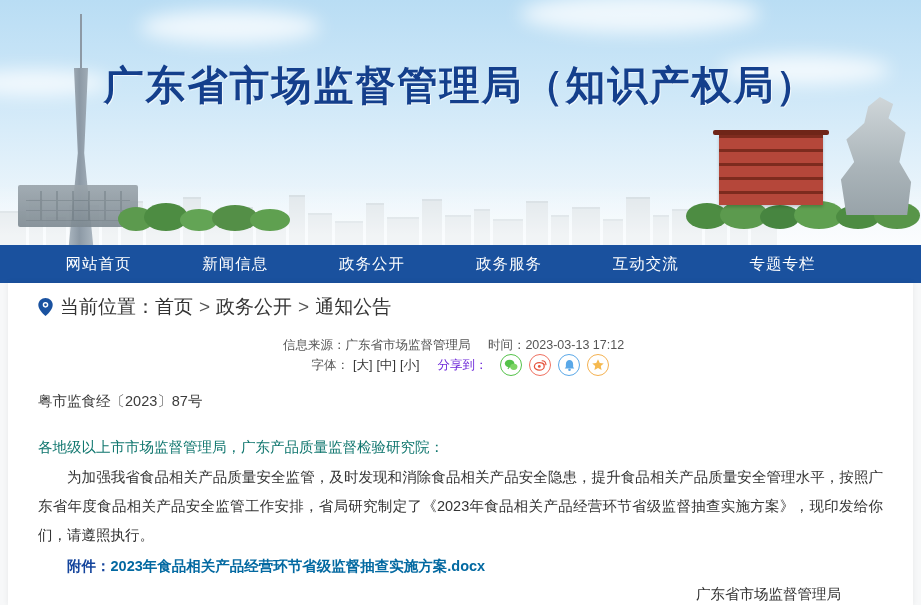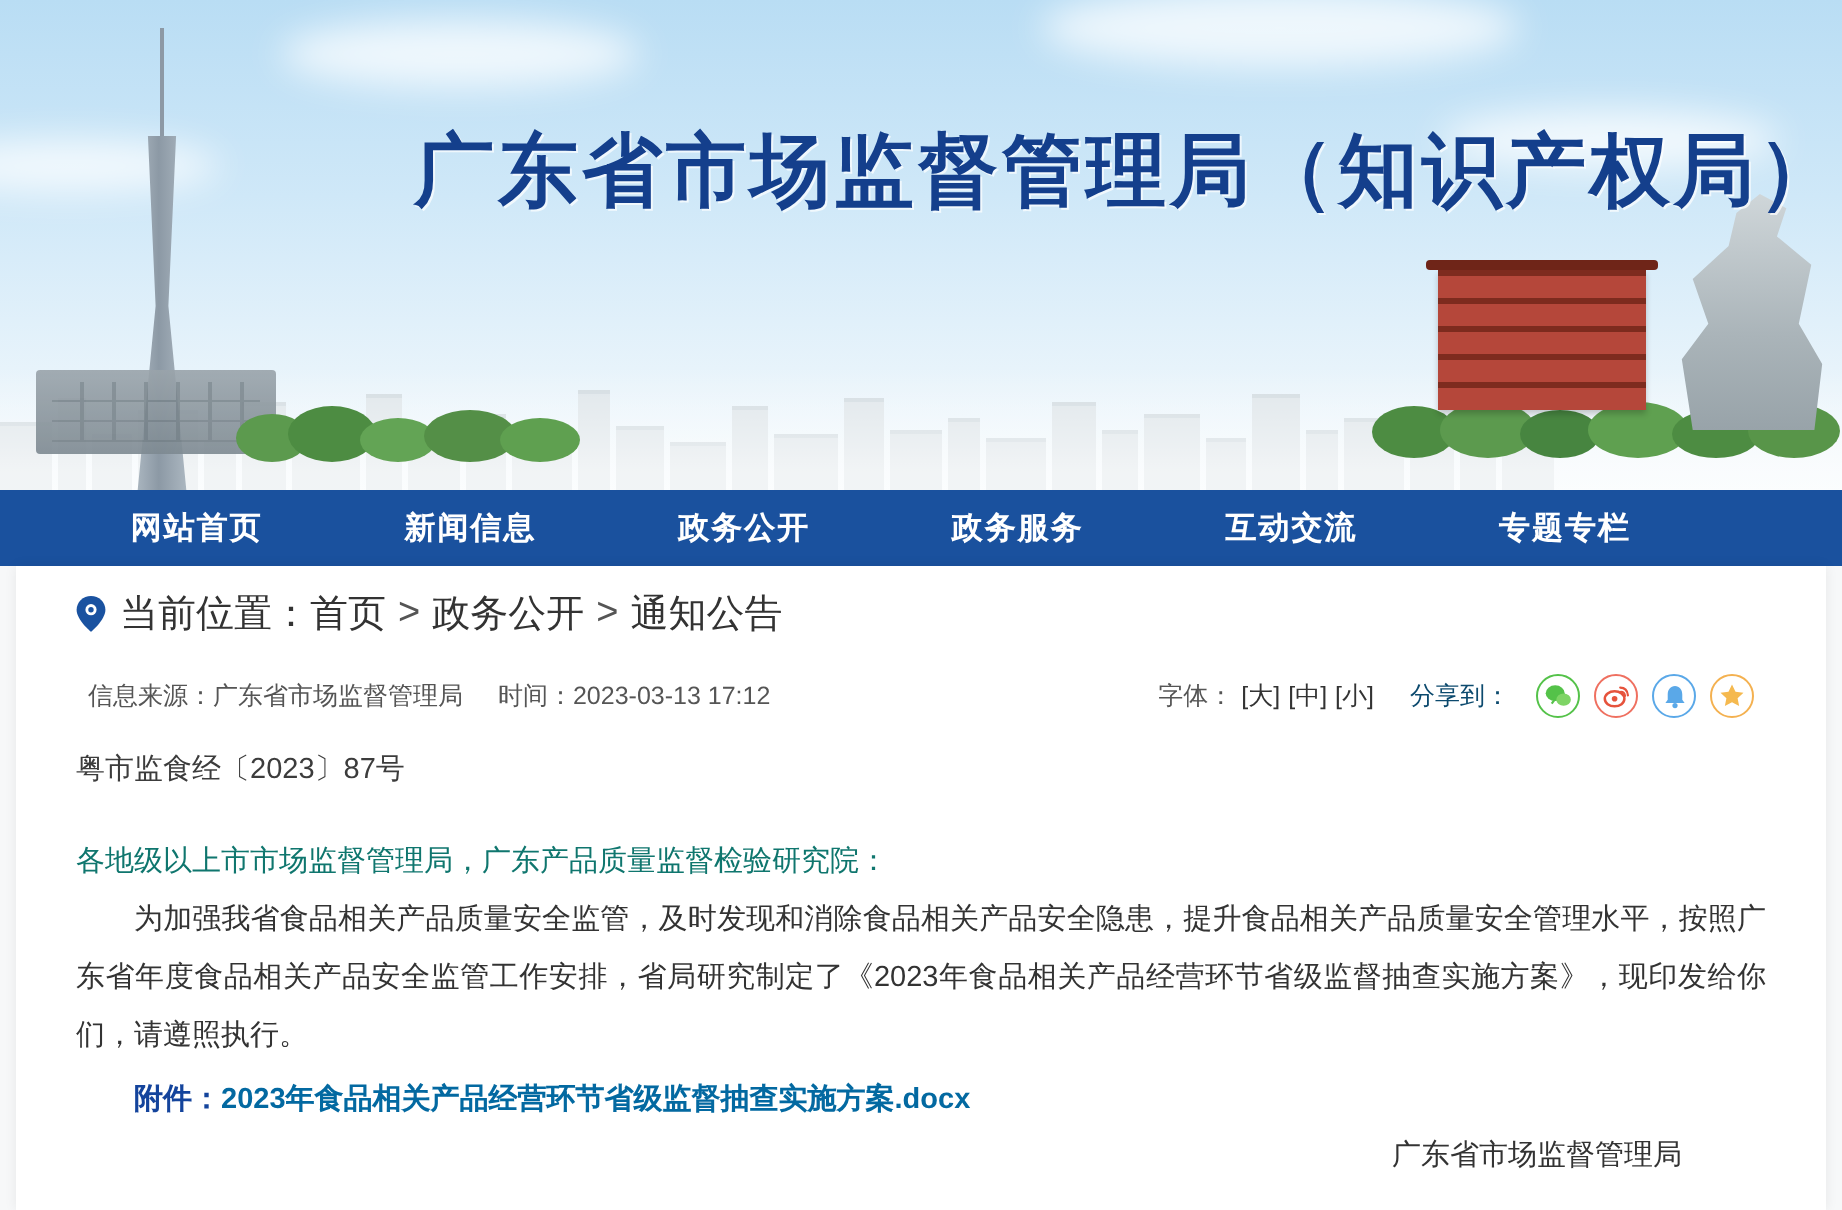--- a/index.html
+++ b/index.html
@@ -44,56 +44,56 @@
     box-shadow:0 2px 3px rgba(0,0,0,.2); }
   .pagoda:before { content:""; position:absolute; left:-6px; top:-5px; width:116px; height:5px;
     background:#6f2518; border-radius:2px; }
 
   
   .statue { position:absolute; right:6px; bottom:30px; width:78px; height:118px;
     background:linear-gradient(180deg,#cfd6d9 0%,#aab4b9 60%,#98a3a9 100%);
     clip-path:polygon(55% 0,72% 6%,66% 18%,88% 30%,80% 55%,95% 72%,90% 100%,12% 100%,5% 70%,22% 55%,12% 36%,35% 22%,40% 8%); }
 
   
-  .head-titles { position:absolute; left:0; top:58px; width:100%; text-align:right; }
+  .head-titles { position:absolute; left:0; top:58px; width:100%; text-align:center; }
   .head-title { font-size:40px; font-weight:bold; color:#143f8c; letter-spacing:2px;
     text-shadow:1px 1px 0 rgba(255,255,255,.7); }
   .head-sub { margin-top:8px; font-size:14.5px; font-weight:bold; color:#1a57a8; }
 
   
   .search-wrap { position:absolute; left:263px; top:166px; width:352px; height:32px; }
   .search-box { width:100%; height:100%; border:2px solid #1a4a93; border-radius:17px;
     background:#fff; display:flex; align-items:center; padding:0 10px 0 14px; }
   .search-box input { flex:1; border:none; outline:none; font-size:13px; color:#333; background:transparent; }
   .search-box input::placeholder { color:#8a8a8a; }
   .search-btn { width:24px; height:24px; border:none; background:transparent; cursor:pointer; display:flex; align-items:center; justify-content:center; }
 
   
   .nav { width:921px; height:38px; background:#1a519e; display:flex; align-items:center;
     justify-content:space-around; padding:0 70px 0 30px; }
-  .nav-item { color:#fff; font-size:15.5px; font-weight:bold; letter-spacing:1px; cursor:pointer; white-space:nowrap; }
+  .nav-item { color:#fff; font-size:15.5px; font-weight:normal; letter-spacing:1px; cursor:pointer; white-space:nowrap; }
 
   
   .content { width:905px; margin:0 auto; background:#fff; height:322px;
     box-shadow:0 0 6px rgba(0,0,0,.07); padding:11px 30px 0 30px; position:relative; }
 
   .breadcrumb { display:flex; align-items:center; font-size:19px; color:#333; }
   .breadcrumb .pin { width:15px; height:18px; margin-right:7px; flex:0 0 auto; }
   .breadcrumb a { color:#333; text-decoration:none; cursor:pointer; }
   .breadcrumb .sep { margin:0 6px; color:#555; }
 
   .article-title { margin-top:15px; text-align:center; font-size:21px; font-weight:bold; color:#0a0a0a; }
 
   .meta-row { margin-top:17px; display:flex; justify-content:space-between; align-items:center;
-    font-size:12.5px; color:#555; padding:0 6px; }
+    font-size:12.5px; color:#555; padding:0 6px;flex-direction:column; }
   .meta-left span { margin-right:14px; }
   .meta-right { display:flex; align-items:center; }
   .font-label { color:#555; margin-right:2px; }
   .font-size-btn { color:#333; margin:0 2px; cursor:pointer; }
-  .share-label { margin-left:16px; margin-right:6px; color:#0c4a6e; }
+  .share-label { margin-left:16px; margin-right:6px; color:#6d28d9; }
   .share-icon { width:22px; height:22px; border-radius:50%; margin-left:7px; cursor:pointer;
     display:flex; align-items:center; justify-content:center; background:#fff; }
   .share-icon.wechat { border:1px solid #54c249; }
   .share-icon.weibo  { border:1px solid #ef7060; }
   .share-icon.qq     { border:1px solid #5aa8e8; }
   .share-icon.fav    { border:1px solid #f4b150; }
 
   .doc-number { margin-top:16px; font-size:14.5px; color:#3c3c3c; }
 
   .salutation { margin-top:27px; font-size:14.5px; color:#0f766e; }

